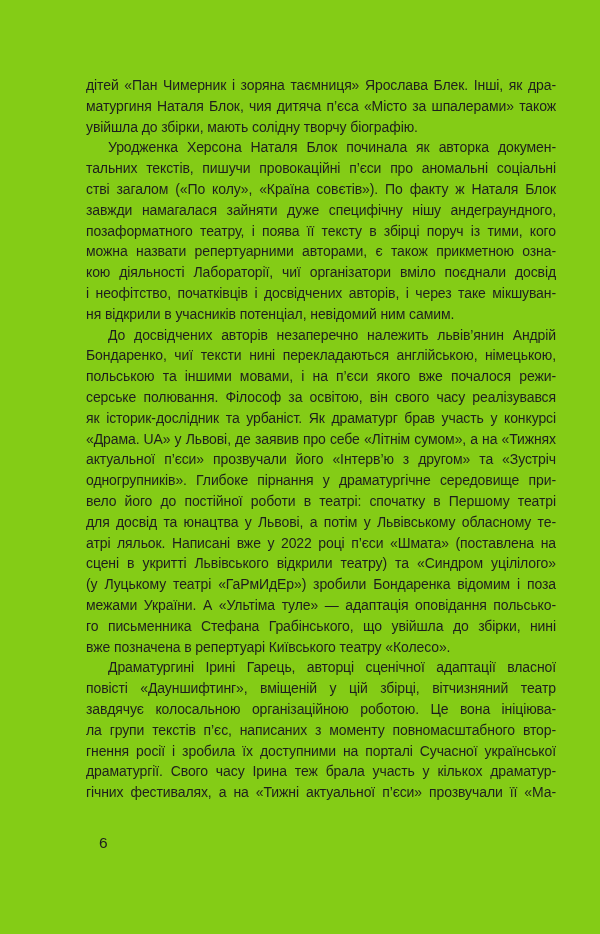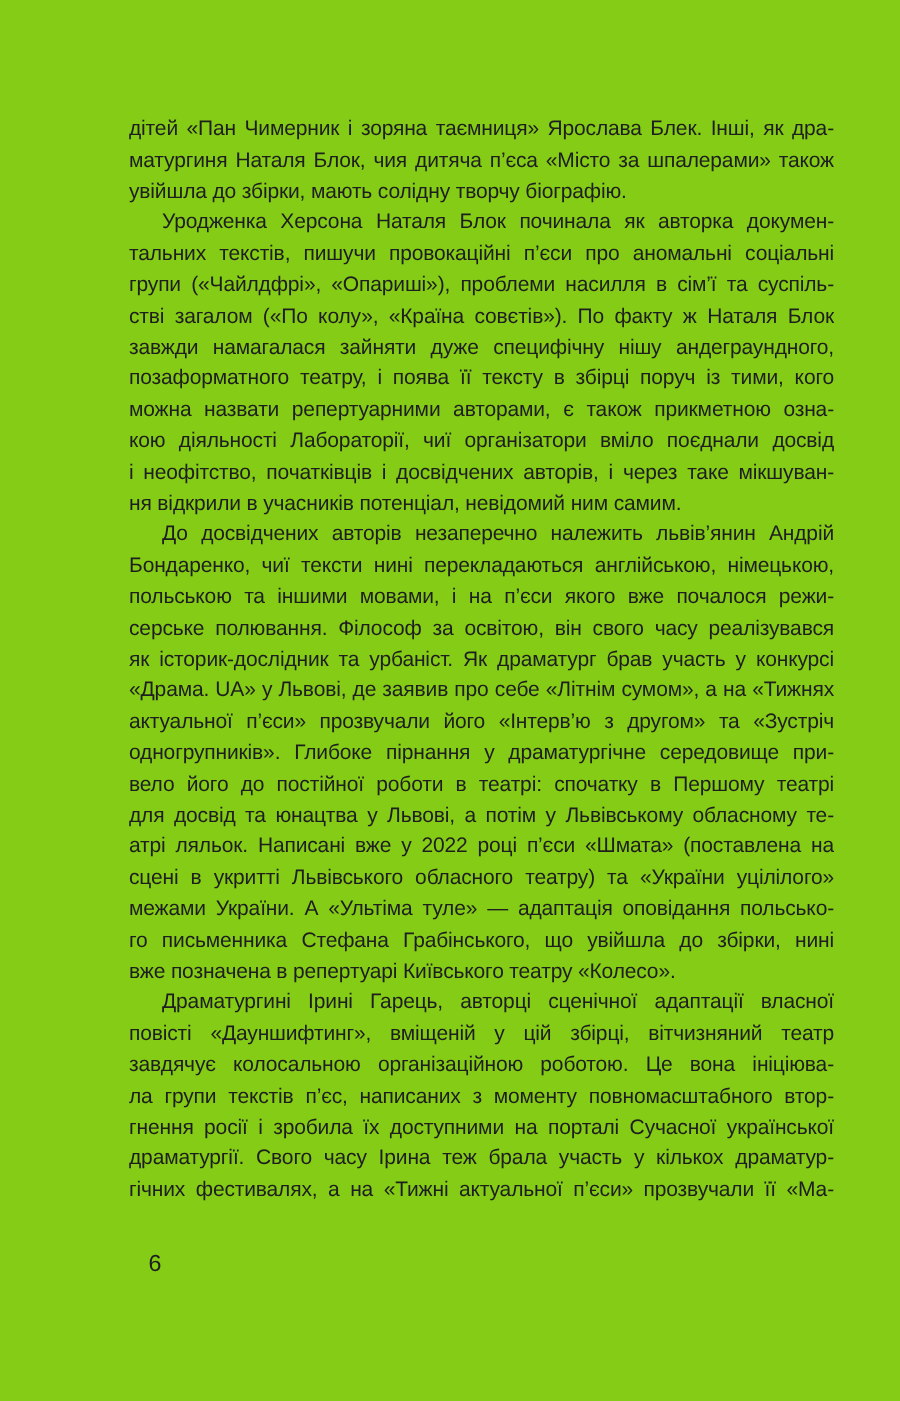--- a/index.html
+++ b/index.html
@@ -62,42 +62,42 @@
 <div class="book-page">
   <div class="text-block">
       <div class="paragraph">
         <div class="line">дітей «Пан Чимерник і зоряна таємниця» Ярослава Блек. Інші, як дра-</div>
         <div class="line">матургиня Наталя Блок, чия дитяча п’єса «Місто за шпалерами» також</div>
         <div class="line para-end">увійшла до збірки, мають солідну творчу біографію.</div>
       </div>
       <div class="paragraph">
         <div class="line indent">Уродженка Херсона Наталя Блок починала як авторка докумен-</div>
         <div class="line">тальних текстів, пишучи провокаційні п’єси про аномальні соціальні</div>
-        <div class="line">групи («Чайлдфрі», «Опариші»), проблеми насилля в сім’ї та суспіль-</div>
         <div class="line">стві загалом («По колу», «Країна совєтів»). По факту ж Наталя Блок</div>
         <div class="line">завжди намагалася зайняти дуже специфічну нішу андеграундного,</div>
         <div class="line">позаформатного театру, і поява її тексту в збірці поруч із тими, кого</div>
         <div class="line">можна назвати репертуарними авторами, є також прикметною озна-</div>
         <div class="line">кою діяльності Лабораторії, чиї організатори вміло поєднали досвід</div>
         <div class="line">і неофітство, початківців і досвідчених авторів, і через таке мікшуван-</div>
         <div class="line para-end">ня відкрили в учасників потенціал, невідомий ним самим.</div>
       </div>
       <div class="paragraph">
         <div class="line indent">До досвідчених авторів незаперечно належить львів’янин Андрій</div>
         <div class="line">Бондаренко, чиї тексти нині перекладаються англійською, німецькою,</div>
         <div class="line">польською та іншими мовами, і на п’єси якого вже почалося режи-</div>
         <div class="line">серське полювання. Філософ за освітою, він свого часу реалізувався</div>
         <div class="line">як історик-дослідник та урбаніст. Як драматург брав участь у конкурсі</div>
         <div class="line">«Драма. UA» у Львові, де заявив про себе «Літнім сумом», а на «Тижнях</div>
         <div class="line">актуальної п’єси» прозвучали його «Інтерв’ю з другом» та «Зустріч</div>
         <div class="line">одногрупників». Глибоке пірнання у драматургічне середовище при-</div>
         <div class="line">вело його до постійної роботи в театрі: спочатку в Першому театрі</div>
         <div class="line">для досвід та юнацтва у Львові, а потім у Львівському обласному те-</div>
         <div class="line">атрі ляльок. Написані вже у 2022 році п’єси «Шмата» (поставлена на</div>
-        <div class="line">сцені в укритті Львівського обласного театру) та «України уцілілого»</div>
+        <div class="line">сцені в укритті Львівського відкрили театру) та «Синдром уцілілого»</div>
+        <div class="line">(у Луцькому театрі «ГаРмИдЕр») зробили Бондаренка відомим і поза</div>
         <div class="line">межами України. А «Ультіма туле» — адаптація оповідання польсько-</div>
         <div class="line">го письменника Стефана Грабінського, що увійшла до збірки, нині</div>
         <div class="line para-end">вже позначена в репертуарі Київського театру «Колесо».</div>
       </div>
       <div class="paragraph">
         <div class="line indent">Драматургині Ірині Гарець, авторці сценічної адаптації власної</div>
         <div class="line">повісті «Дауншифтинг», вміщеній у цій збірці, вітчизняний театр</div>
         <div class="line">завдячує колосальною організаційною роботою. Це вона ініціюва-</div>
         <div class="line">ла групи текстів п’єс, написаних з моменту повномасштабного втор-</div>
         <div class="line">гнення росії і зробила їх доступними на порталі Сучасної української</div>

